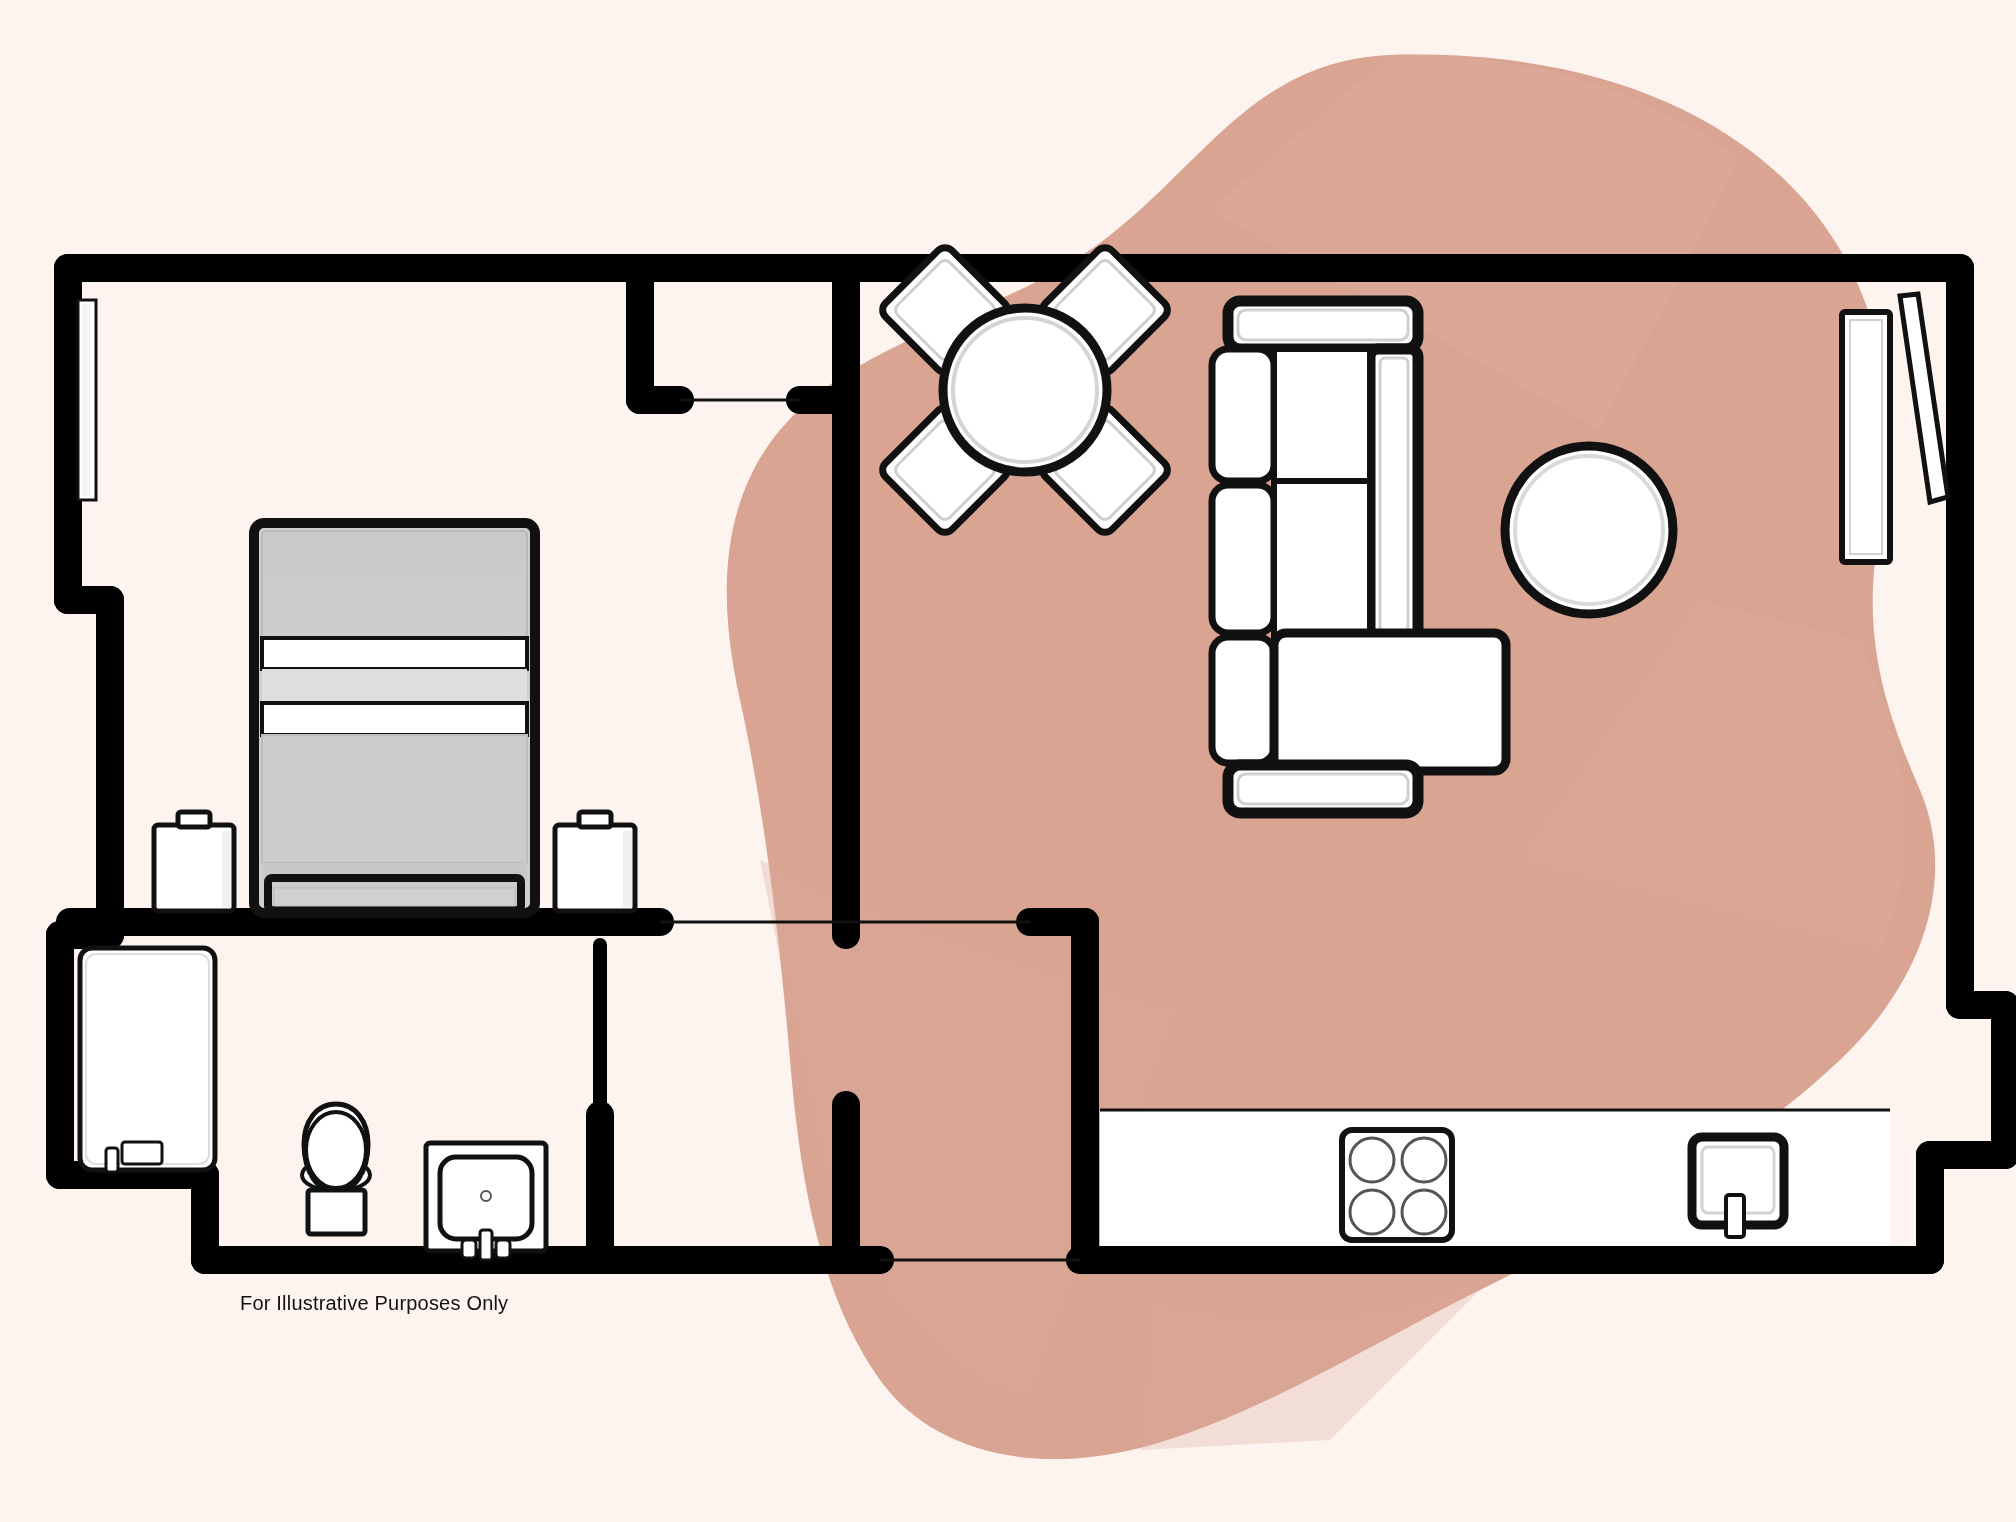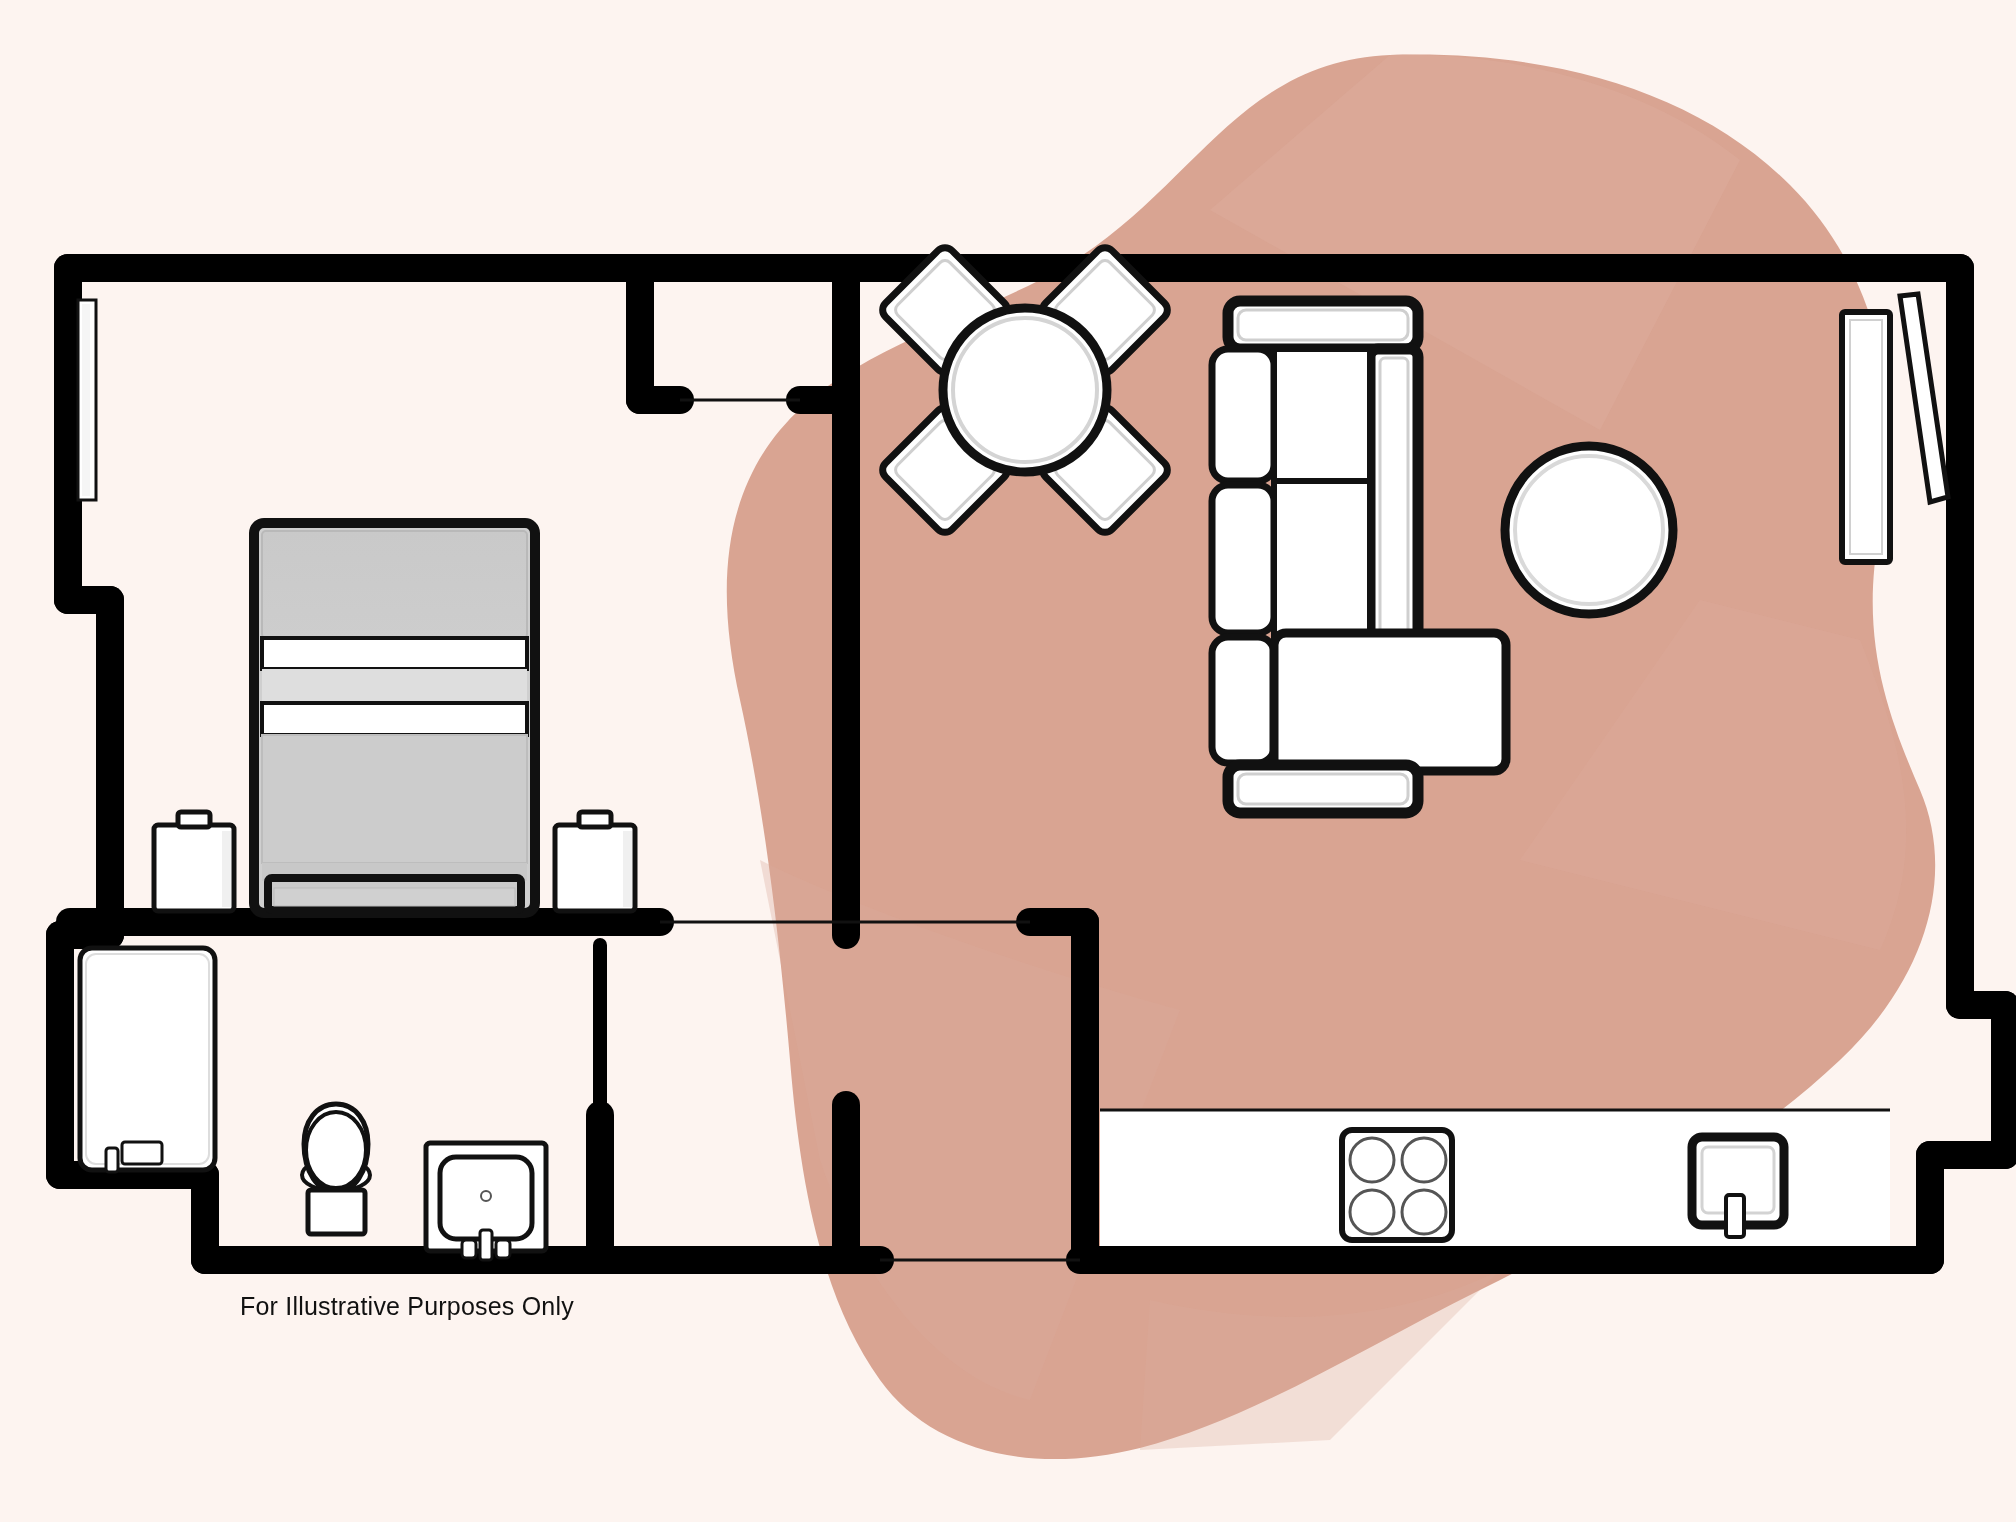--- a/index.html
+++ b/index.html
@@ -23,21 +23,21 @@
   #plan-svg {
     display: block;
     width: 2016px;
     height: 1522px;
   }
   .caption {
     position: absolute;
     left: 240px;
     top: 1292px;
     font-family: "Liberation Sans", sans-serif;
-    font-size: 25px;
+    font-size: 20px;
     color: #111111;
     letter-spacing: 0.2px;
     white-space: nowrap;
     user-select: none;
     text-align: center;
   }
 </style>
 </head>
 <body>
 

